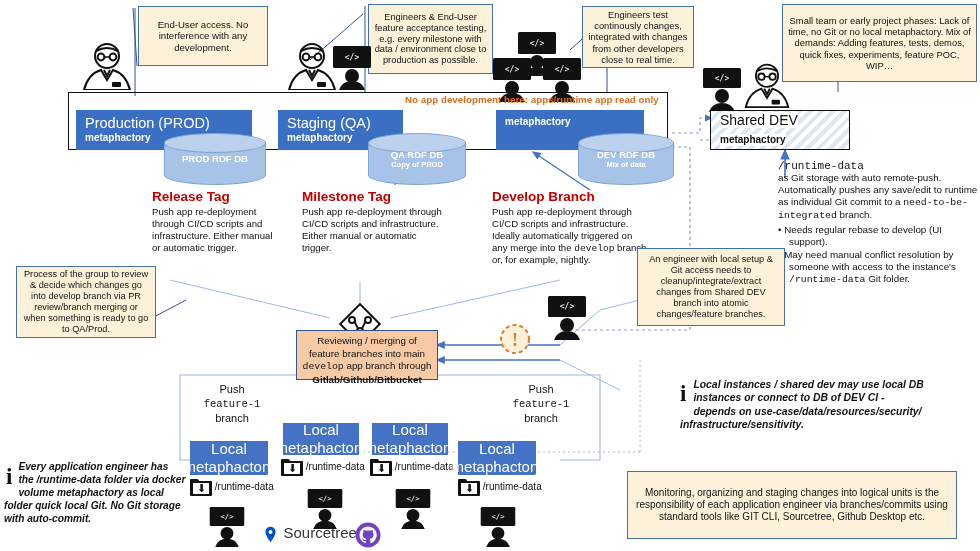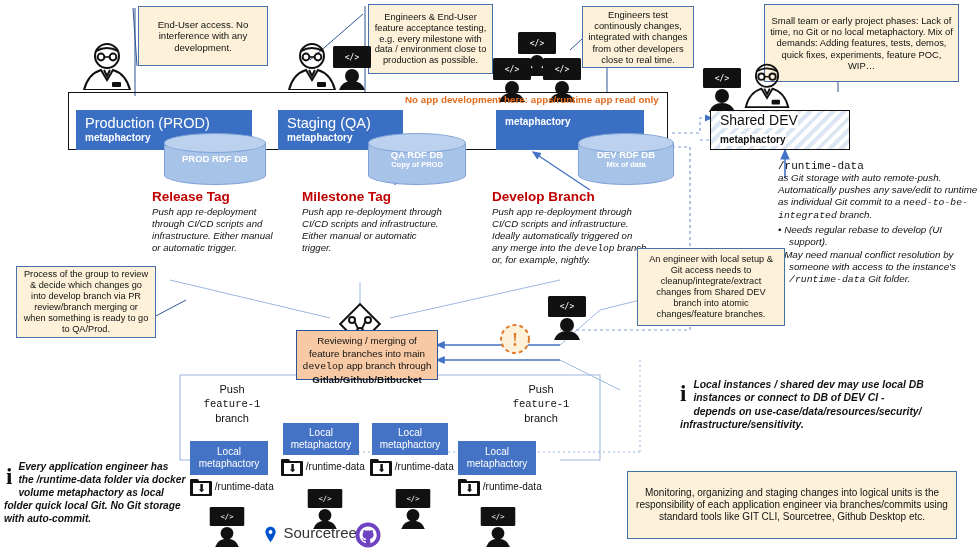--- a/index.html
+++ b/index.html
@@ -30,24 +30,24 @@
   .cyl .body{position:absolute;left:0;right:0;top:9px;bottom:9px;background:#a8c3e8;border-left:1.3px solid #7da3d6;border-right:1.3px solid #7da3d6;}
   .cyl .top{position:absolute;left:0;right:0;top:0;height:18px;border-radius:50%;background:#bcd1ee;border:1.3px solid #7da3d6;}
   .cyl .bot{position:absolute;left:0;right:0;bottom:0;height:18px;border-radius:50%;background:#a8c3e8;border:1.3px solid #7da3d6;}
   .cyl .lbl{position:absolute;left:0;right:0;top:50%;transform:translateY(-45%);
        text-align:center;color:#fff;font-size:9.5px;font-weight:700;line-height:1.15;z-index:3;}
   .cyl .lbl small{font-size:7.5px;font-weight:700;display:block;}
 
   .bigframe{border:1.7px solid #111;background:transparent;}
 
   .redtitle{color:#c00000;font-weight:700;font-size:13.5px;line-height:1.1;margin-bottom:1px;}
-  .blk{font-size:9.6px;line-height:1.24;font-style:italic;}
+  .blk{font-size:9.6px;line-height:1.24;}
   .mono{font-family:"Liberation Mono",monospace;}
 
-  .localbox{background:#4472c4;color:#fff;text-align:center;font-size:10px;
+  .localbox{background:#4472c4;color:#fff;text-align:center;font-size:15px;
       line-height:1.2;display:flex;align-items:center;justify-content:center;padding:3px;}
 
   .mergebox{background:#f7caa5;border:1.6px solid #2f5597;text-align:center;
       font-size:9.8px;line-height:1.3;padding:4px 3px;}
 
   .italic{font-style:italic;font-size:10.2px;line-height:1.28;font-weight:600;}
 
   .orange{color:#e06c1f;font-size:9.8px;font-weight:400;}
 
   svg.ov{position:absolute;left:0;top:0;width:980px;height:551px;pointer-events:none;}
@@ -137,21 +137,21 @@
 </div>
 
 <div class="abs note" style="left:368px;top:4px;width:125px;height:70px;font-size:9.3px;">
   <div class="inner">Engineers &amp;  End-User feature acceptance testing, e.g. every milestone with data / environment close to production as possible.</div>
 </div>
 
 <div class="abs note" style="left:582px;top:6px;width:112px;height:62px;font-size:9.4px;">
   <div class="inner">Engineers test continously changes, integrated with changes from other developers close to real time.</div>
 </div>
 
-<div class="abs note" style="left:764px;top:4px;width:195px;height:78px;font-size:9.4px;">
+<div class="abs note" style="left:782px;top:4px;width:195px;height:78px;font-size:9.4px;">
   <div class="inner">Small team or early project phases: Lack of time, no Git or no local metaphactory. Mix of demands:  Adding features, tests, demos, quick fixes, experiments, feature POC, WIP…</div>
 </div>
 
 <div class="abs" style="left:80px;top:42px;width:54px;height:48px;">
   <svg viewBox="0 0 54 48" width="54" height="48">
     <circle cx="27" cy="14" r="12" fill="none" stroke="#111" stroke-width="2"></circle>
     <path d="M16,9 q11,-6 22,0" fill="none" stroke="#111" stroke-width="2"></path>
     <circle cx="21" cy="15" r="3.4" fill="none" stroke="#111" stroke-width="2"></circle>
     <circle cx="33" cy="15" r="3.4" fill="none" stroke="#111" stroke-width="2"></circle>
     <line x1="24.4" y1="15" x2="29.6" y2="15" stroke="#111" stroke-width="1.6"></line>

